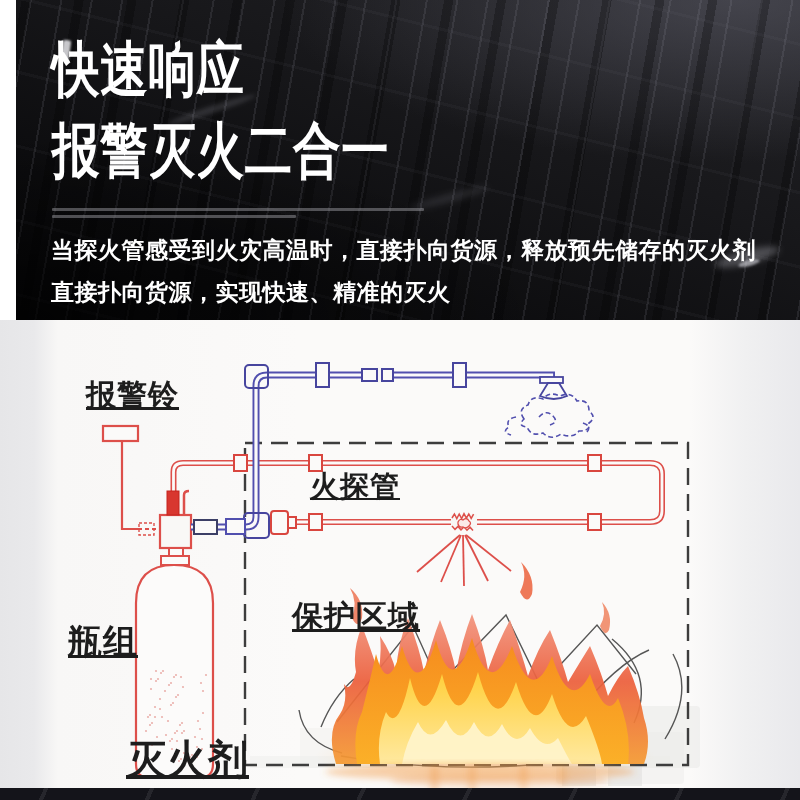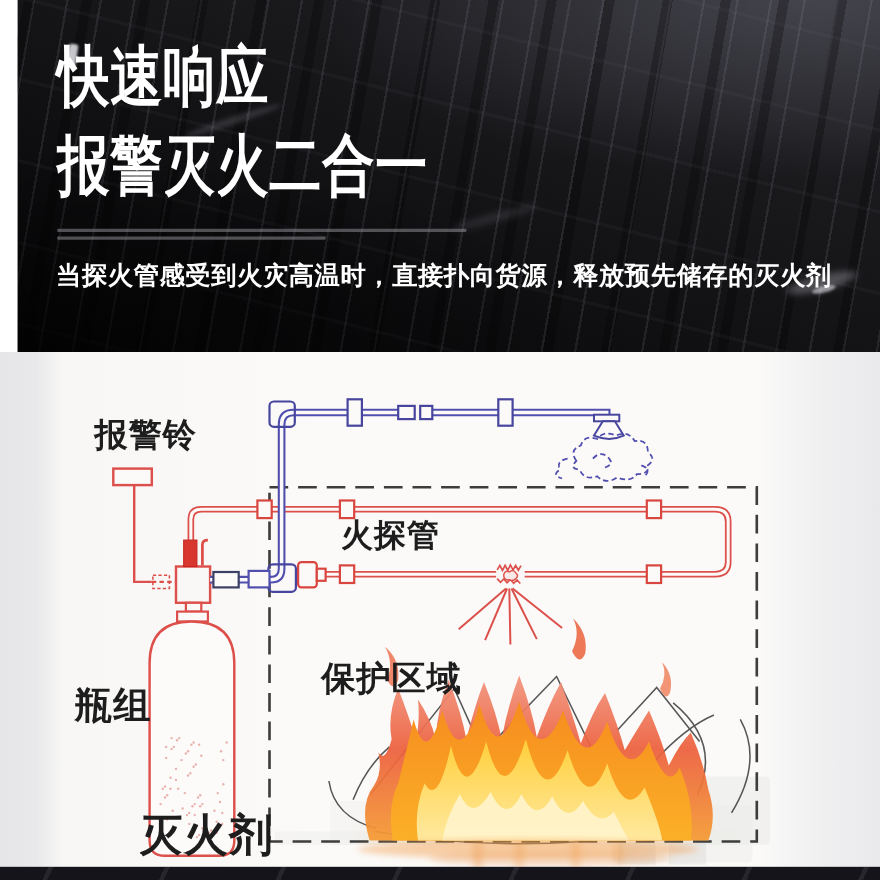--- a/index.html
+++ b/index.html
@@ -38,21 +38,21 @@
   .bodytext{position:absolute;margin:0;color:#ffffff;font-size:23px;font-weight:600;letter-spacing:.5px;white-space:nowrap;}
   .b-line1{left:35px;top:235px;}
   .b-line2{left:35px;top:277px;}
 
   
   .panel{
     position:absolute;left:0;top:320px;width:800px;height:468px;
     background:linear-gradient(90deg,#e6e6e8 0px,#e9e9eb 34px,#f8f7f6 58px,#fbfaf9 300px,#fbfaf9 690px,#f0f0f1 745px,#e9e9ec 800px);
   }
   .panel svg{position:absolute;left:0;top:0;}
-  .dlabel{position:absolute;color:#1d1d1d;font-weight:600;white-space:nowrap;letter-spacing:1px;}
+  .dlabel{position:absolute;color:#1d1d1d;font-weight:600;white-space:nowrap;letter-spacing:1px;text-decoration:underline;}
   .lab-bell{left:86px;top:55px;font-size:30px;}
   .lab-tube{left:310px;top:147px;font-size:29px;}
   .lab-zone{left:292px;top:276px;font-size:31px;text-align:center;}
   .lab-cyl{left:68px;top:299px;font-size:34px;}
   .lab-agent{left:126px;top:412px;font-size:40px;}
 
   
   .bottombar{
     position:absolute;left:0;top:788px;width:800px;height:12px;
     background:
@@ -74,20 +74,21 @@
     <div class="glow g2"></div>
     <div class="glow g3"></div>
     <div class="glow g4"></div>
     <div class="glow g5"></div>
 
     <h1 class="headline h-line1">快速响应</h1>
     <h1 class="headline h-line2">报警灭火二合一</h1>
     <div class="fineprint fp1"></div>
     <div class="fineprint fp2"></div>
     <p class="bodytext b-line1">当探火管感受到火灾高温时，直接扑向货源，释放预先储存的灭火剂</p>
+    <p class="bodytext b-line2">直接扑向货源，实现快速、精准的灭火</p>
   </section>
 
   <section class="panel">
     <svg width="800" height="468" viewBox="0 0 800 468">
       <defs>
         <linearGradient id="gOuter" x1="0" y1="0" x2="0" y2="1">
           <stop offset="0" stop-color="#f2957f"></stop>
             <stop offset=".45" stop-color="#ec5f3c"></stop>
             <stop offset="1" stop-color="#f59b33"></stop>
         </linearGradient>

